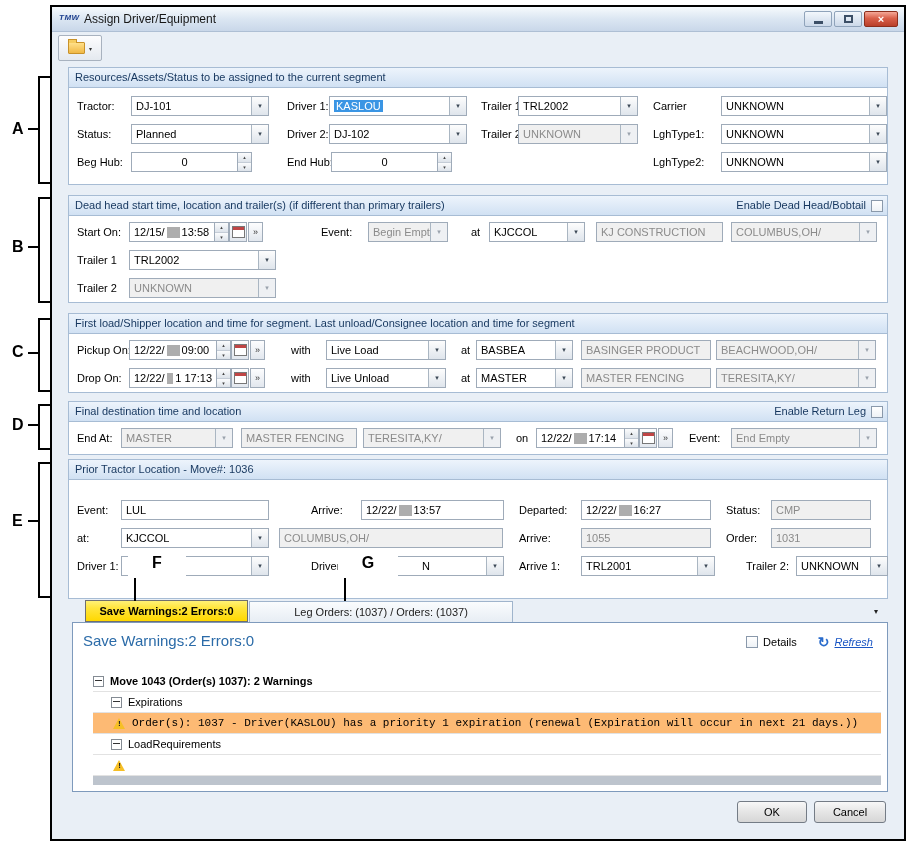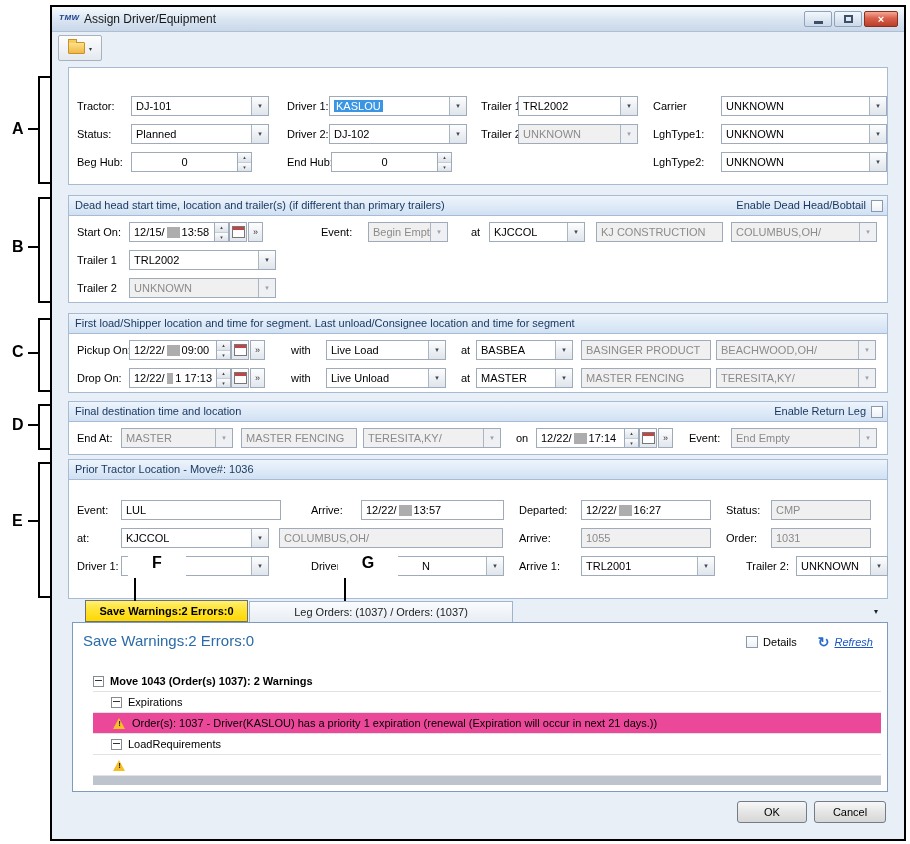--- a/index.html
+++ b/index.html
@@ -49,21 +49,21 @@
   .tab.active{top:0;height:22px;background:linear-gradient(#fff176,#ffe53d 35%,#ffd800);border:1px solid #6f6f6f;font-weight:bold;z-index:2;}
   .tab.idle{top:1px;height:21px;background:linear-gradient(#fafcfe,#e7edf4);border:1px solid #9fb4cc;border-bottom:none;color:#222;}
   .tabcaret{position:absolute;font-size:8px;color:#222;}
   
   .panel{position:absolute;left:20px;top:615px;width:816px;height:170px;background:#fff;border:1px solid #7e9abc;box-sizing:border-box;}
   .phead{position:absolute;left:10px;top:9px;font-size:15px;color:#2b6ba8;}
   .pright{position:absolute;right:14px;top:12px;display:flex;align-items:center;gap:5px;}
   .refresh{color:#1a56c4;text-decoration:underline;font-style:italic;}
   .reficon{color:#2a6ccc;font-size:14px;font-weight:bold;line-height:1;}
   .trow{position:absolute;left:20px;right:6px;height:21px;border-bottom:1px solid #e2e2e2;display:flex;align-items:center;box-sizing:border-box;}
-  .trow.hl{background:#ec4899;}
+  .trow.hl{background:#fdba74;font-family:Liberation Mono, monospace;}
   .exp{width:9px;height:9px;border:1px solid #848b93;background:#fff;position:relative;flex:none;margin-right:6px;}
   .exp::before{content:"";position:absolute;left:1px;right:1px;top:3px;height:1px;background:#333;}
   .warn{position:relative;width:13px;height:11px;flex:none;margin-right:6px;}
   .warn::before{content:"";position:absolute;left:0;top:0;border-left:6.5px solid transparent;border-right:6.5px solid transparent;border-bottom:11px solid #f6bf26;}
   .warn::after{content:"!";position:absolute;left:0;right:0;top:1px;text-align:center;font-size:8px;font-weight:bold;color:#222;}
   .emptyrow{position:absolute;left:20px;right:6px;height:9px;background:#bdc4cd;}
   
   .btn{position:absolute;height:22px;border:1px solid #747c86;border-radius:3px;background:linear-gradient(#f8f8f8,#e7e7e7 45%,#d6d6d6);box-sizing:border-box;display:flex;align-items:center;justify-content:center;}
   
   .ann-letter{position:absolute;font-size:16px;font-weight:bold;color:#000;}
@@ -120,20 +120,21 @@
         <span class="wbtn close">×</span>
       </span>
     </div>
 
     <span class="toolbtn">
       <span class="folder"></span>
       <span class="dd">▾</span>
     </span>
 
     <div class="sec" style="top:60px;height:118px">
+      <div class="sechdr"><span>Resources/Assets/Status to be assigned to the current segment</span></div>
       <div class="row" style="top:26px">
         <span class="lbl" style="left:8px">Tractor:</span>
         <span class="combo" style="left:62px;width:138px">
             <span class="v">DJ-101</span>
             <span class="cbtn">▾</span>
           </span>
         <span class="lbl" style="left:218px">Driver 1:</span>
         <span class="combo" style="left:260px;width:138px">
             <span class="v">
               <span class="sel-hl">KASLOU</span>
@@ -365,21 +366,21 @@
             <span class="v">End Empty</span>
             <span class="cbtn">▾</span>
           </span>
       </div>
     </div>
 
     <div class="sec" style="top:452px;height:140px">
       <div class="sechdr"><span>Prior Tractor Location - Move#: 1036</span></div>
       <div class="row" style="top:38px">
         <span class="lbl" style="left:8px">Event:</span>
-        <span class="tbox" style="left:52px;width:160px">
+        <span class="tbox" style="left:52px;width:148px">
             <span>LUL</span>
           </span>
         <span class="lbl" style="left:242px">Arrive:</span>
         <span class="tbox" style="left:292px;width:143px">
             <span>12/22/</span>
             <span class="redact"></span>
             <span>13:57</span>
           </span>
         <span class="lbl" style="left:450px">Departed:</span>
         <span class="tbox" style="left:512px;width:130px">

